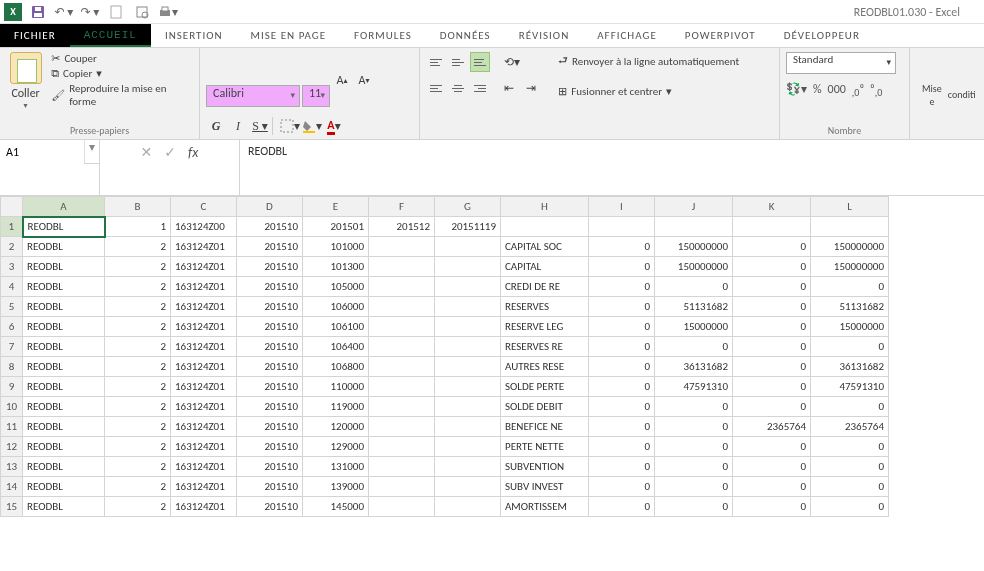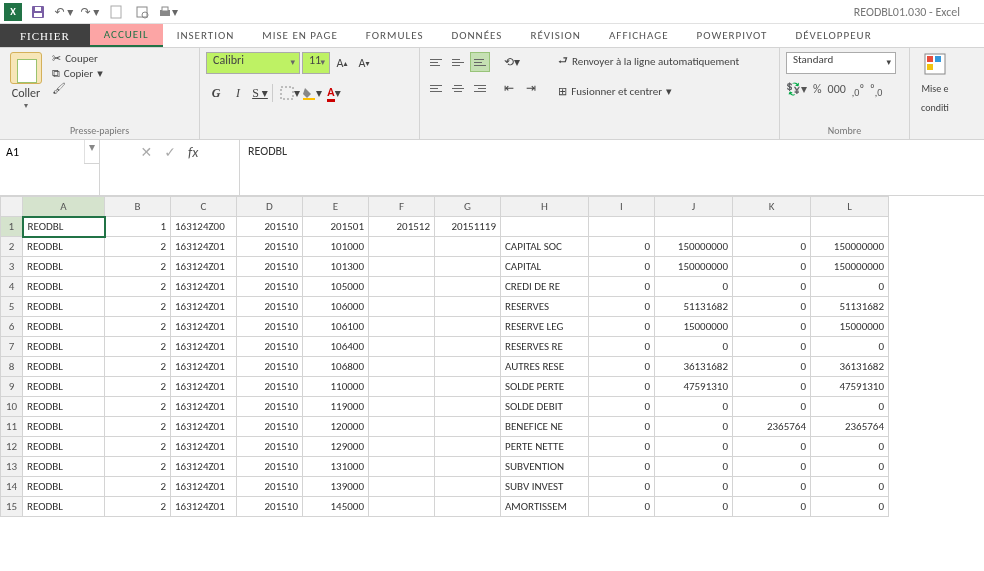--- a/index.html
+++ b/index.html
@@ -7,39 +7,39 @@
 
 
 .qat { height: 24px; background: #fff; display: flex; align-items: center; padding: 0 4px; gap: 6px; border-bottom: 1px solid #e1e1e1; }
 .qat .excel-icon { width: 18px; height: 18px; background: #217346; color: #fff; display: flex; align-items: center; justify-content: center; font-size: 10px; font-weight: bold; }
 .qat .qat-btn { width: 20px; height: 20px; display: flex; align-items: center; justify-content: center; color: #666; cursor: pointer; }
 .qat .title { margin-left: auto; margin-right: 20px; color: #777; font-size: 12px; }
 
 
 .tabs { height: 24px; background: #fff; display: flex; align-items: stretch; padding: 0; border-bottom: 1px solid #d4d4d4; }
 .tab { padding: 0 14px; font-size: 11px; letter-spacing: 1px; color: #555; display: flex; align-items: center; cursor: pointer; }
-.tab.file { background: #404040; color: #fff; padding: 0 20px; font-family: Liberation Serif, serif; }
-.tab.active { color: #217346; border-bottom: 2px solid #217346; background: #fca5a5; }
+.tab.file { background: #000000; color: #fff; padding: 0 14px; }
+.tab.active { color: #217346; border-bottom: 2px solid #217346; background: #000000; font-family: Liberation Mono, monospace; }
 
 
 .ribbon { height: 92px; background: #f1f1f1; display: flex; border-bottom: 1px solid #d4d4d4; }
 .rgroup { border-right: 1px solid #d4d4d4; padding: 4px 6px 2px 6px; display: flex; flex-direction: column; justify-content: space-between; }
 .rgroup-label { font-size: 10px; color: #777; text-align: center; padding-top: 2px; }
 .rgroup-body { flex: 1; display: flex; align-items: flex-start; gap: 6px; }
 
 
 .paste-big { width: 40px; text-align: center; cursor: pointer; }
 .paste-big .icon { width: 32px; height: 32px; margin: 0 auto 2px auto; background: #f7e6b8; border: 1px solid #d4b05a; border-radius: 3px; position: relative; }
 .paste-big .icon::after { content: ""; position: absolute; top: 6px; left: 6px; width: 18px; height: 22px; background: #fff; border: 1px solid #9ac36f; }
 .clip-small { display: flex; flex-direction: column; gap: 2px; font-size: 11px; }
 .clip-small div { display: flex; align-items: center; gap: 4px; cursor: pointer; }
 
 
 .font-top { display: flex; gap: 2px; align-items: center; }
-.font-combo { height: 22px; border: 1px solid #ababab; background: #bef264; font-size: 12px; padding: 0 16px 0 6px; position: relative; cursor: pointer; }
+.font-combo { height: 22px; border: 1px solid #ababab; background: #f0abfc; font-size: 12px; padding: 0 16px 0 6px; position: relative; cursor: pointer; margin-top: 33px; }
 .font-combo::after { content: "▾"; position: absolute; right: 4px; top: 3px; font-size: 9px; color: #666; }
 .font-name { width: 94px; }
 .font-size { width: 28px; }
 .font-btn { width: 20px; height: 22px; display: flex; align-items: center; justify-content: center; cursor: pointer; color: #444; font-size: 12px; }
 .font-row2 { display: flex; gap: 2px; align-items: center; margin-top: 8px; }
 .bold { font-weight: bold; font-style: italic; font-family: "Times New Roman", serif; }
 .italic { font-style: italic; font-family: "Times New Roman", serif; }
 .under { text-decoration: underline; font-family: "Times New Roman", serif; }
 
 
@@ -137,20 +137,21 @@
         <div style="font-size:8px;color:#666">▾</div>
       </div>
       <div class="clip-small">
         <div>
             <span>✂</span>
             <span>Couper</span>
           </div>
         <div><span>⧉</span><span>Copier</span> ▾</div>
         <div>
             <span>🖌</span>
+            <span>Reproduire la mise en forme</span>
           </div>
       </div>
     </div>
     <div class="rgroup-label">Presse-papiers</div>
   </div>
 
   <div class="rgroup" style="width:220px">
     <div style="display:flex;flex-direction:column">
       <div class="font-top">
         <div class="font-combo font-name">Calibri</div>
@@ -236,21 +237,21 @@
         <span class="num-btn">%</span>
         <span class="num-btn">000</span>
         <span class="num-btn"><sub>,0</sub>⁰</span>
         <span class="num-btn">⁰<sub>,0</sub></span>
       </div>
     </div>
     <div class="rgroup-label">Nombre</div>
   </div>
 
   <div class="rgroup" style="width:50px;border-right:none">
-    <div class="rgroup-body" style="flex-direction:column;align-items:center">
+    <div class="rgroup-body" style="flex-direction:row;align-items:center">
       <svg width="24" height="24">
           <rect x="2" y="2" width="20" height="20" fill="#fff" stroke="#888"></rect>
           <rect x="4" y="4" width="6" height="6" fill="#e74c3c"></rect>
           <rect x="12" y="4" width="6" height="6" fill="#3498db"></rect>
           <rect x="4" y="12" width="6" height="6" fill="#f1c40f"></rect>
         </svg>
       <div style="font-size:10px;text-align:center">Mise e</div>
       <div style="font-size:10px;text-align:center">conditi</div>
     </div>
   </div>

